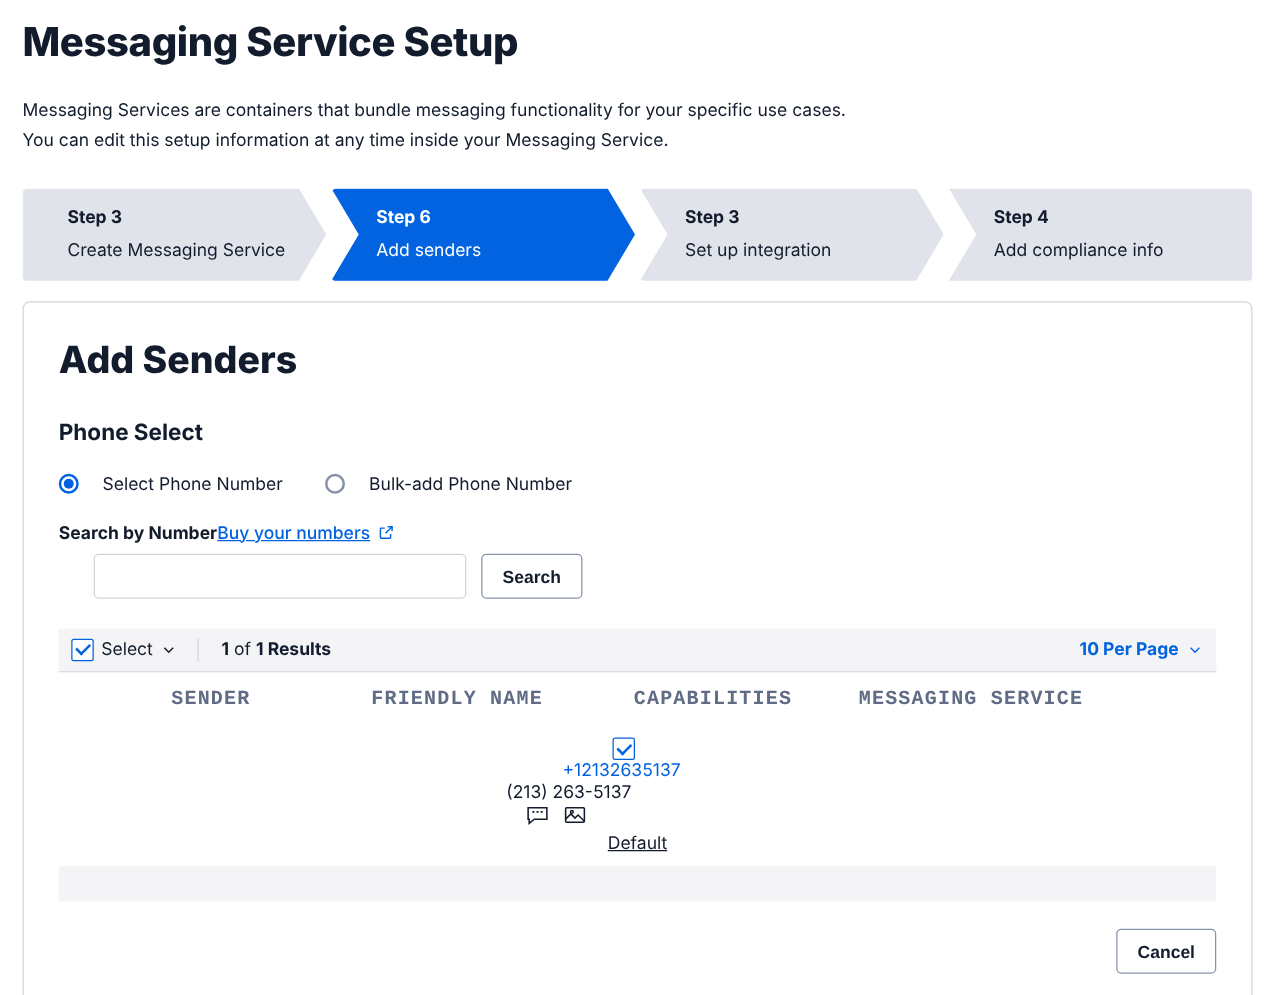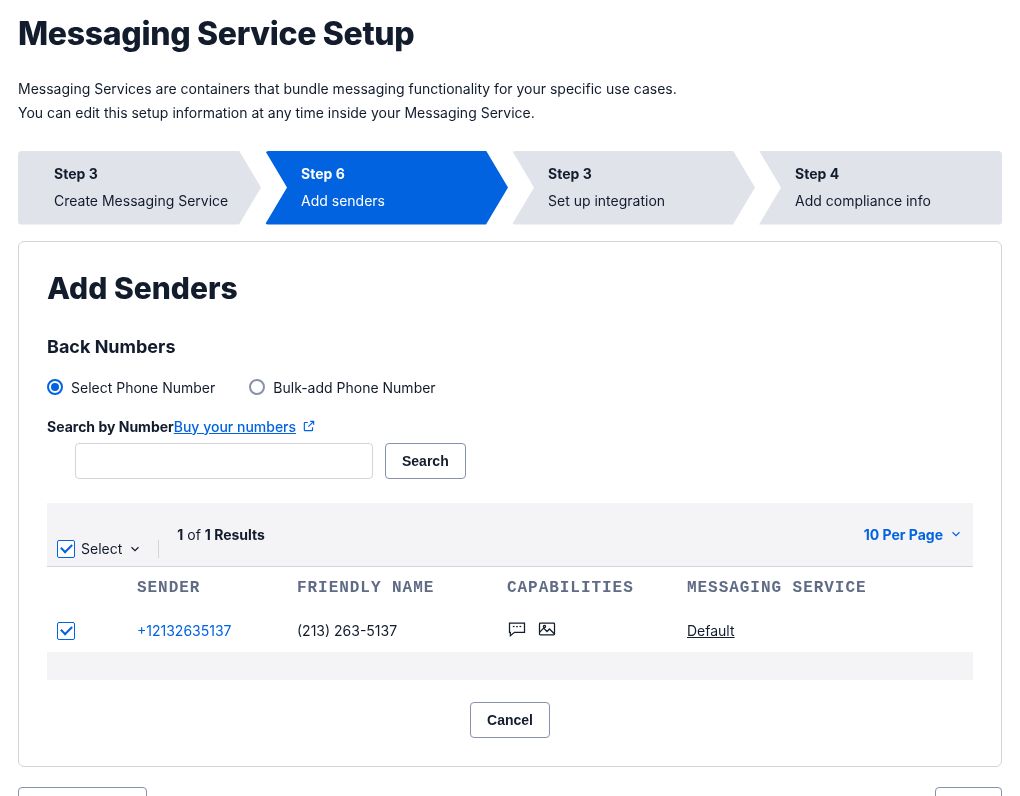--- a/index.html
+++ b/index.html
@@ -71,21 +71,21 @@
     margin: 0 0 30px 0;
   }
   .panel h3 {
     font-size: 18px;
     font-weight: 700;
     margin: 0 0 22px 0;
   }
 
   
   .radio-group { display: flex; gap: 34px; margin-bottom: 22px; align-items: center; }
-  .radio-item { display: flex; align-items: center; gap: 8px; cursor: pointer; }
+  .radio-item { display: flex; align-items: center; gap: 19px; cursor: pointer; }
   .radio {
     width: 16px; height: 16px; border-radius: 50%; border: 2px solid #8891aa; position: relative;
     display: inline-block;
   }
   .radio.checked { border-color: var(--blue); }
   .radio.checked::after {
     content: ""; position: absolute; inset: 2px; border-radius: 50%; background: var(--blue);
   }
 
   
@@ -118,21 +118,21 @@
   
   .list {
     width: 100%;
   }
   .list-bar {
     display: flex; align-items: center; justify-content: space-between;
     padding: 8px 10px; border-bottom: 1px solid var(--border);
     background: var(--bg-row-alt);
   }
   .left-bar { display: flex; align-items: center; }
-  .select-ctl { display: flex; align-items: center; gap: 6px; padding-right: 16px; border-right: 1px solid var(--border); margin-right: 18px; margin-top: 29px;}
+  .select-ctl { display: flex; align-items: center; gap: 6px; padding-right: 16px; border-right: 1px solid var(--border); margin-right: 18px;}
   .checkbox {
     width: 18px; height: 18px; border: 1px solid var(--blue); border-radius: 2px; position: relative;
     display: inline-flex; align-items: center; justify-content: center; background: #fff; cursor: pointer;
   }
   .checkbox.checked::after {
     content: ""; width: 9px; height: 5px; border-left: 2px solid var(--blue); border-bottom: 2px solid var(--blue);
     transform: rotate(-45deg) translate(1px,-1px);
   }
   .chev-down {
     width: 14px; height: 14px; stroke: var(--text); fill: none; stroke-width: 2;
@@ -147,34 +147,34 @@
     background: #fff;
     font-family: Liberation Mono, monospace;
   }
   .col-check { width: 40px; }
   .col-sender { width: 200px; padding-left: 40px;}
   .col-friendly { width: 210px; }
   .col-caps { width: 180px; }
   .col-svc { flex: 1; }
 
   .list-row {
-    display: flex; align-items: center; padding: 10px 10px;
+    display: flex; align-items: center; padding: 10px 10px; flex-direction: column;
   }
   .list-row .col-sender { color: var(--blue); cursor: pointer; }
   .svc-link { color: var(--text); text-decoration: underline; cursor: pointer; }
 
   .cap-icons { display: inline-flex; gap: 10px; }
   .cap-icon {
     width: 20px; height: 20px; stroke: var(--text); fill: none; stroke-width: 1.5;
   }
 
   .spacer-row { height: 28px; background: var(--bg-row-alt); }
 
   .panel-footer {
-    display: flex; justify-content: center; gap: 10px; margin-top: 22px;
+    display: flex; justify-content: flex-end; gap: 10px; margin-top: 22px;
   }
 
   .page-footer {
     display: flex; justify-content: space-between; align-items: center;
   }
   .page-footer-right { display: flex; gap: 10px; }
   .arrow-right { width: 16px; height: 16px; stroke: var(--text); stroke-width: 2; fill: none; }
 </style>
 </head>
 <body>
@@ -199,21 +199,21 @@
     <div class="step-desc">Set up integration</div>
   </div>
   <div class="step">
     <div class="step-title">Step 4</div>
     <div class="step-desc">Add compliance info</div>
   </div>
 </div>
 
 <div class="panel">
   <h2>Add Senders</h2>
-  <h3>Back Numbers</h3>
+  <h3>Phone Select</h3>
 
   <div class="radio-group">
     <div class="radio-item">
       <span class="radio checked"></span>
       <span>Select Phone Number</span>
     </div>
     <div class="radio-item">
       <span class="radio"></span>
       <span>Bulk-add Phone Number</span>
     </div>

